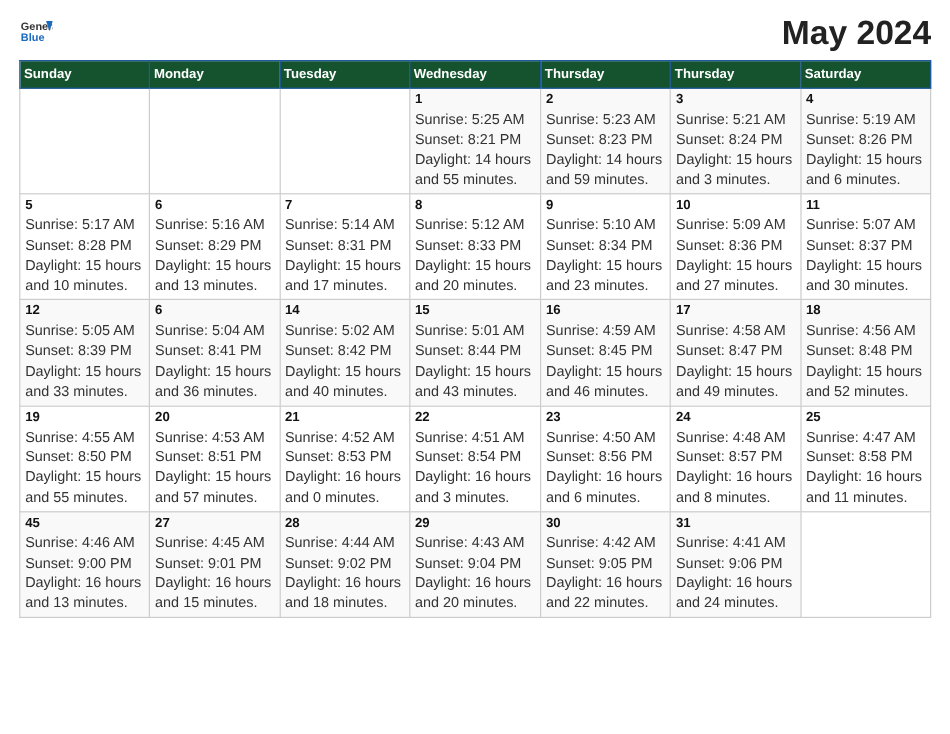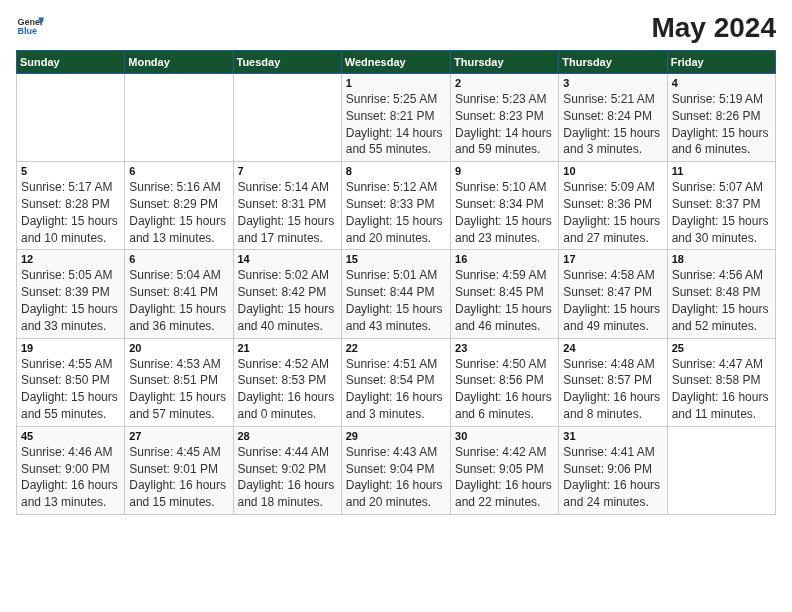--- a/index.html
+++ b/index.html
@@ -102,21 +102,21 @@
 
   <table class="calendar">
     <thead>
       <tr>
         <th>Sunday</th>
         <th>Monday</th>
         <th>Tuesday</th>
         <th>Wednesday</th>
         <th>Thursday</th>
         <th>Thursday</th>
-        <th>Friday</th>
+        <th>Saturday</th>
       </tr>
     </thead>
     <tbody id="calendar-body">
     <tr>
           <td class="empty-cell"></td>
           <td class="empty-cell"></td>
           <td class="empty-cell"></td>
           <td>
             <div class="day-number">1</div>
             <div class="day-info">Sunrise: 5:25 AM<br>Sunset: 8:21 PM<br>Daylight: 14 hours and 55 minutes.</div>

